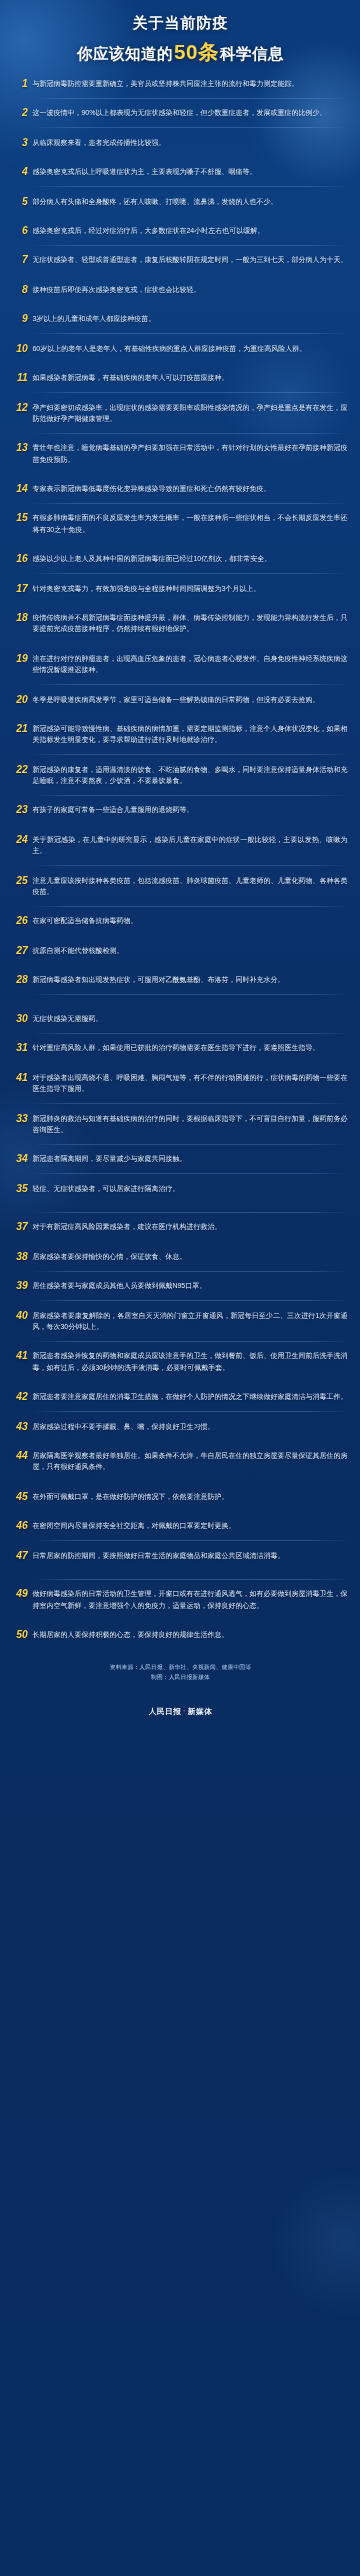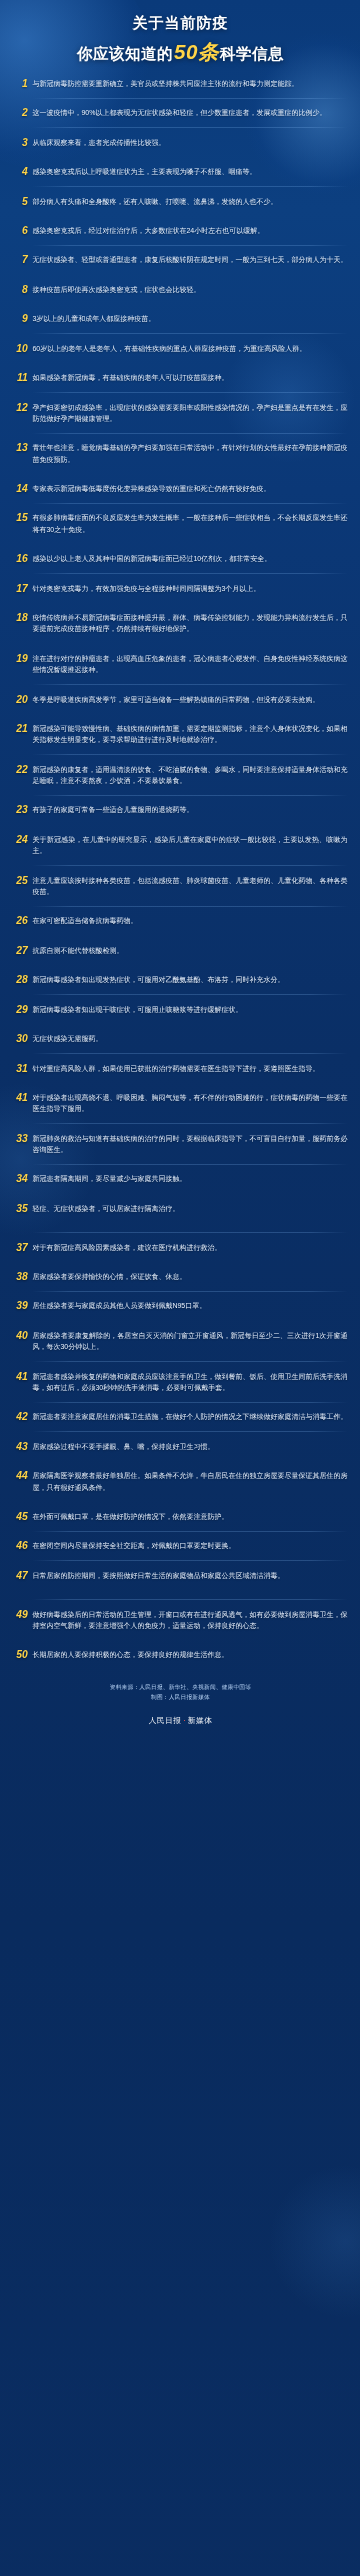--- a/index.html
+++ b/index.html
@@ -40,21 +40,20 @@
     color:#ffffff;
     font-size:15.5px;
     font-weight:bold;
     letter-spacing:0.5px;
     line-height:1.35;
     text-shadow:0 1px 5.2px rgba(0,0,0,.5);
   }
   .title-sub .hl{
     color:#ffd447;
     font-size:20.6px;
-    font-style:italic;
     font-weight:bold;
     padding:0 1px;
     text-shadow:0 1px 5.2px rgba(0,0,0,.5);
   }
 
   
   .list{position:relative;padding:7.2px 13.4px 0 13.4px;}
   .item{
     display:flex;
     align-items:flex-start;
@@ -94,24 +93,24 @@
     padding:9.3px 13.4px 15.5px 13.4px;
     text-align:center;
   }
   .credits{
     color:#b9d4f5;
     font-size:5.7px;
     line-height:1.7;
     letter-spacing:0.2px;
   }
   .brand{
-    margin-top:12px;
+    margin-top:23px;
     color:#ffffff;
     font-size:7.7px;
-    font-weight:normal;
+    font-weight:bold;
     letter-spacing:0.5px;
     opacity:.95;
   }
   .brand .dot{color:#ff5a4e;font-size:8.8px;padding:0 1.5px;}
 </style>
 </head>
 <body>
 
 <div class="page">
 
@@ -262,24 +261,20 @@
       <div class="item">
         <div class="num">27</div>
         <div class="txt">抗原自测不能代替核酸检测。</div>
       </div>
       <div class="sep"></div>
       <div class="item">
         <div class="num">28</div>
         <div class="txt">新冠病毒感染者知出现发热症状，可服用对乙酰氨基酚、布洛芬，同时补充水分。</div>
       </div>
       <div class="sep"></div>
-      <div class="item">
-        <div class="num">29</div>
-        <div class="txt">新冠病毒感染者知出现干咳症状，可服用止咳糖浆等进行缓解症状。</div>
-      </div>
       <div class="sep"></div>
       <div class="item">
         <div class="num">30</div>
         <div class="txt">无症状感染无需服药。</div>
       </div>
       <div class="sep"></div>
       <div class="item">
         <div class="num">31</div>
         <div class="txt">针对重症高风险人群，如果使用已获批的治疗药物需要在医生指导下进行，要遵照医生指导。</div>
       </div>

